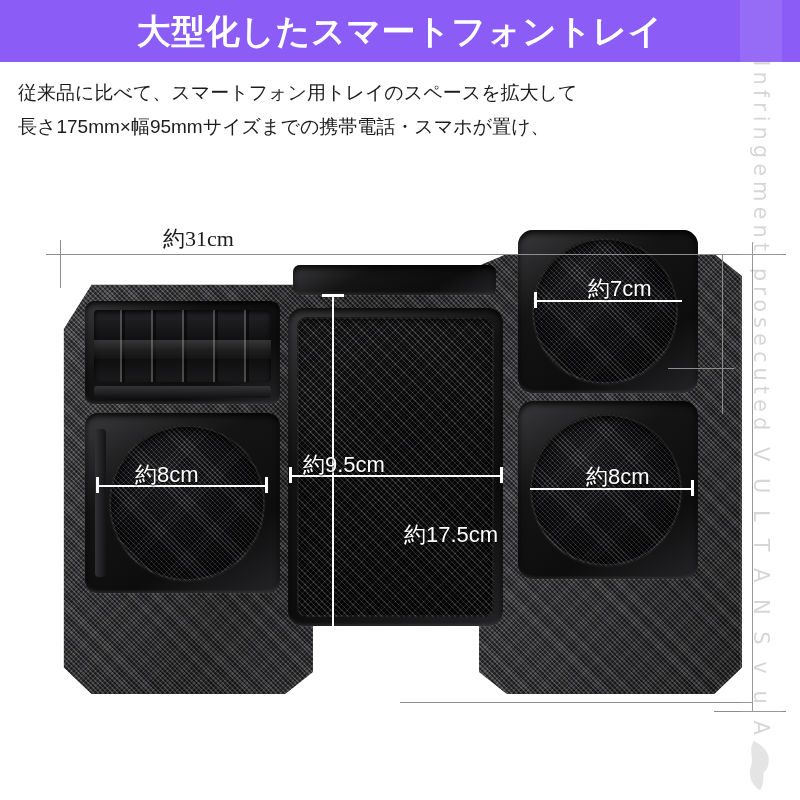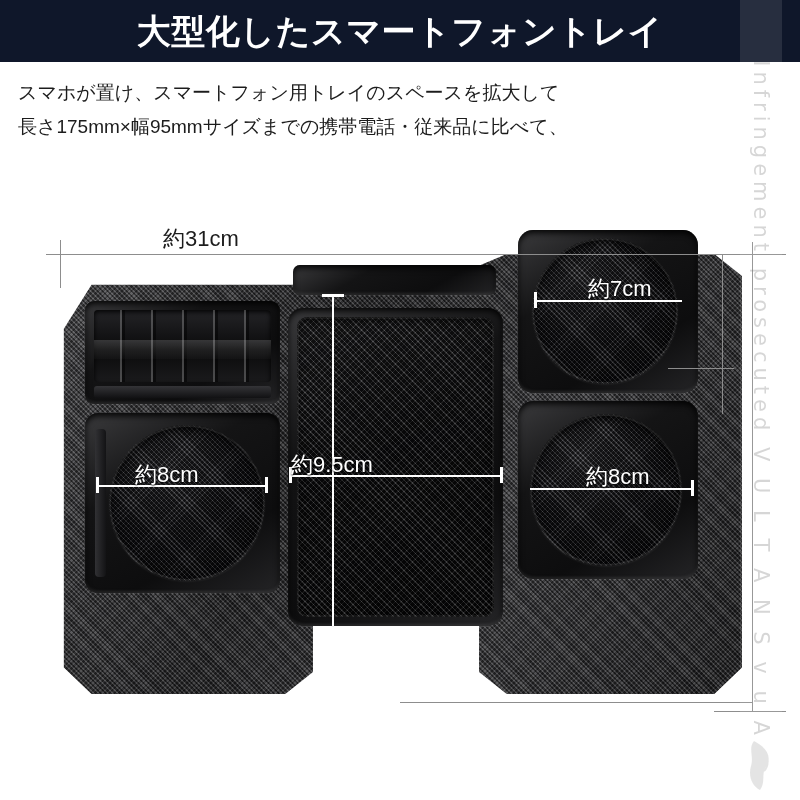--- a/index.html
+++ b/index.html
@@ -13,21 +13,21 @@
     position: relative;
     width: 800px; height: 800px;
     background: #ffffff;
     overflow: hidden;
   }
 
   
   .header-band {
     position: absolute; left: 0; top: 0;
     width: 800px; height: 62px;
-    background: #0f172a;
+    background: #8b5cf6;
     display: flex; align-items: center; justify-content: center;
   }
   .header-title {
     color: #ffffff;
     font-size: 34px;
     font-weight: bold;
     letter-spacing: 0.5px;
     white-space: nowrap;
     line-height: 62px;
   }
@@ -168,22 +168,22 @@
 </head>
 <body>
 
 <div id="page">
 
   <div class="header-band">
     <div class="header-title">大型化したスマートフォントレイ</div>
   </div>
 
   <div class="description">
-    <p>スマホが置け、スマートフォン用トレイのスペースを拡大して</p>
-    <p>長さ175mm×幅95mmサイズまでの携帯電話・従来品に比べて、</p>
+    <p>従来品に比べて、スマートフォン用トレイのスペースを拡大して</p>
+    <p>長さ175mm×幅95mmサイズまでの携帯電話・スマホが置け、</p>
   </div>
 
   <div class="photo">
 
     <div class="tray-base cf" style="clip-path: polygon(2% 17%, 2% 17%, 6% 7%, 60% 7%, 60% 4%, 66% 0%, 96% 0%, 100% 5%, 100% 94%, 96% 100%, 66% 100%, 62% 95%, 62% 78%, 42% 78%, 38% 83%, 38% 95%, 34% 100%, 6% 100%, 2% 94%);
                 border-radius: 14px;">
     </div>
 
     <div class="well" style="left:85px; top:133px; width:195px; height:103px; border-radius:9px;">
       <div style="position:absolute; left:9px; top:9px; right:9px; bottom:22px;
@@ -220,37 +220,38 @@
     <div class="well" style="left:518px; top:62px; width:180px; height:163px; border-radius:15px;">
       <div class="coaster" style="left:14px; top:8px; width:146px; height:146px;"></div>
     </div>
 
     <div class="well" style="left:518px; top:233px; width:180px; height:178px; border-radius:15px;">
       <div class="coaster" style="left:12px; top:13px; width:152px; height:152px;"></div>
     </div>
 
     <div class="dim-line-h dark" style="left:46px; top:86px; width:700px;"></div>
     <div class="dim-line-v dark" style="left:60px; top:72px; height:48px;"></div>
-    <div class="dim-label dark" style="left:163px; top:56px;">約31cm</div>
+    <div class="dim-label dark" style="left:163px; top:56px;font-family:Liberation Serif, serif;">約31cm</div>
 
     <div class="dim-line-v dark" style="left:752px; top:74px; height:470px;"></div>
     <div class="dim-line-h dark" style="left:714px; top:86px; width:72px;"></div>
     <div class="dim-line-h dark" style="left:714px; top:543px; width:72px;"></div>
     <div class="dim-line-v dark" style="left:722px; top:86px; height:160px;"></div>
     <div class="dim-line-h dark" style="left:668px; top:200px; width:66px;"></div>
 
     <div class="dim-line-h dark" style="left:400px; top:534px; width:352px;"></div>
 
     <div class="dim-line-v" style="left:332px; top:126px; height:332px;"></div>
     <div class="dim-line-h" style="left:322px; top:126px; width:22px; height:3px;"></div>
+    <div class="dim-label" style="left:404px; top:352px;">約17.5cm</div>
 
     <div class="dim-line-h" style="left:290px; top:307px; width:212px;"></div>
     <div class="dim-cap-v" style="left:289px; top:299px;"></div>
     <div class="dim-cap-v" style="left:500px; top:299px;"></div>
-    <div class="dim-label" style="left:291px; top:282px;">約9.5cm</div>
+    <div class="dim-label" style="left:303px; top:282px;">約9.5cm</div>
 
     <div class="dim-line-h" style="left:96px; top:317px; width:172px;"></div>
     <div class="dim-cap-v" style="left:96px; top:309px;"></div>
     <div class="dim-cap-v" style="left:265px; top:309px;"></div>
     <div class="dim-label" style="left:135px; top:292px;">約8cm</div>
 
     <div class="dim-line-h" style="left:534px; top:132px; width:148px;"></div>
     <div class="dim-cap-v" style="left:534px; top:124px;"></div>
     <div class="dim-label" style="left:588px; top:106px;">約7cm</div>
 

